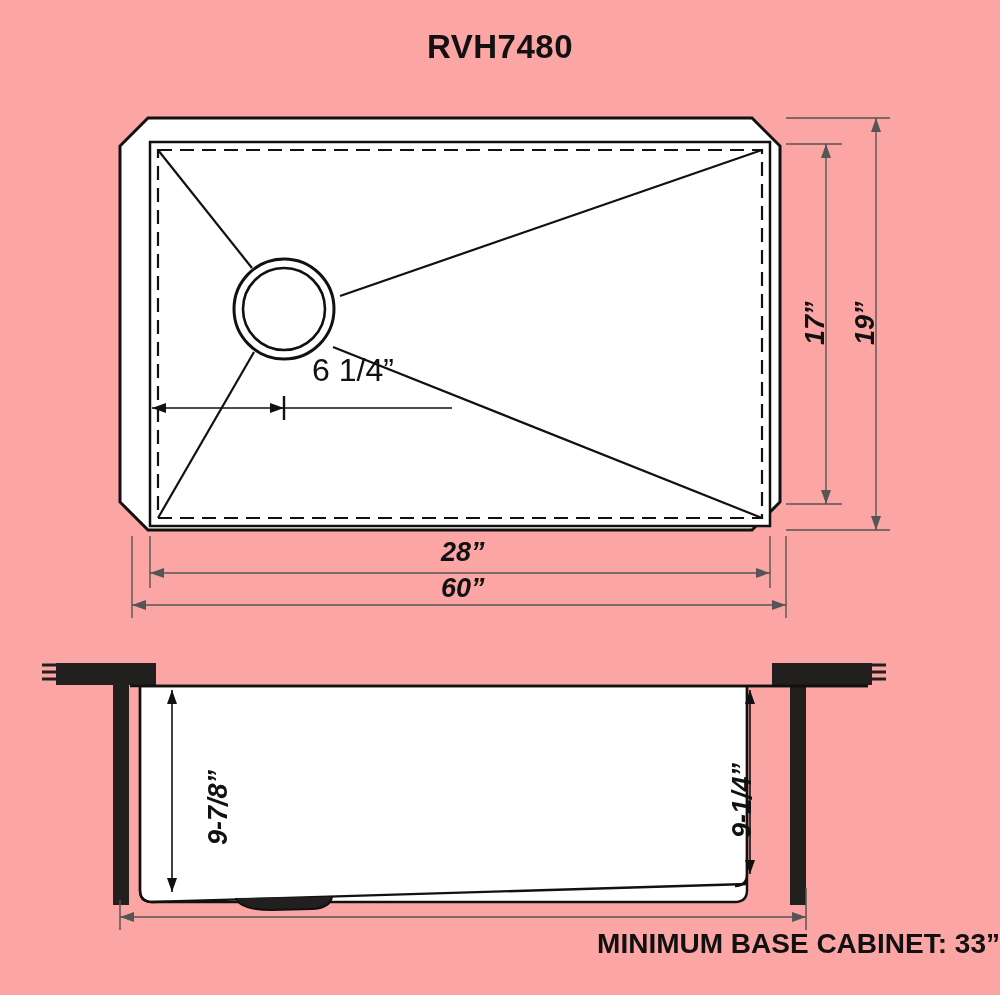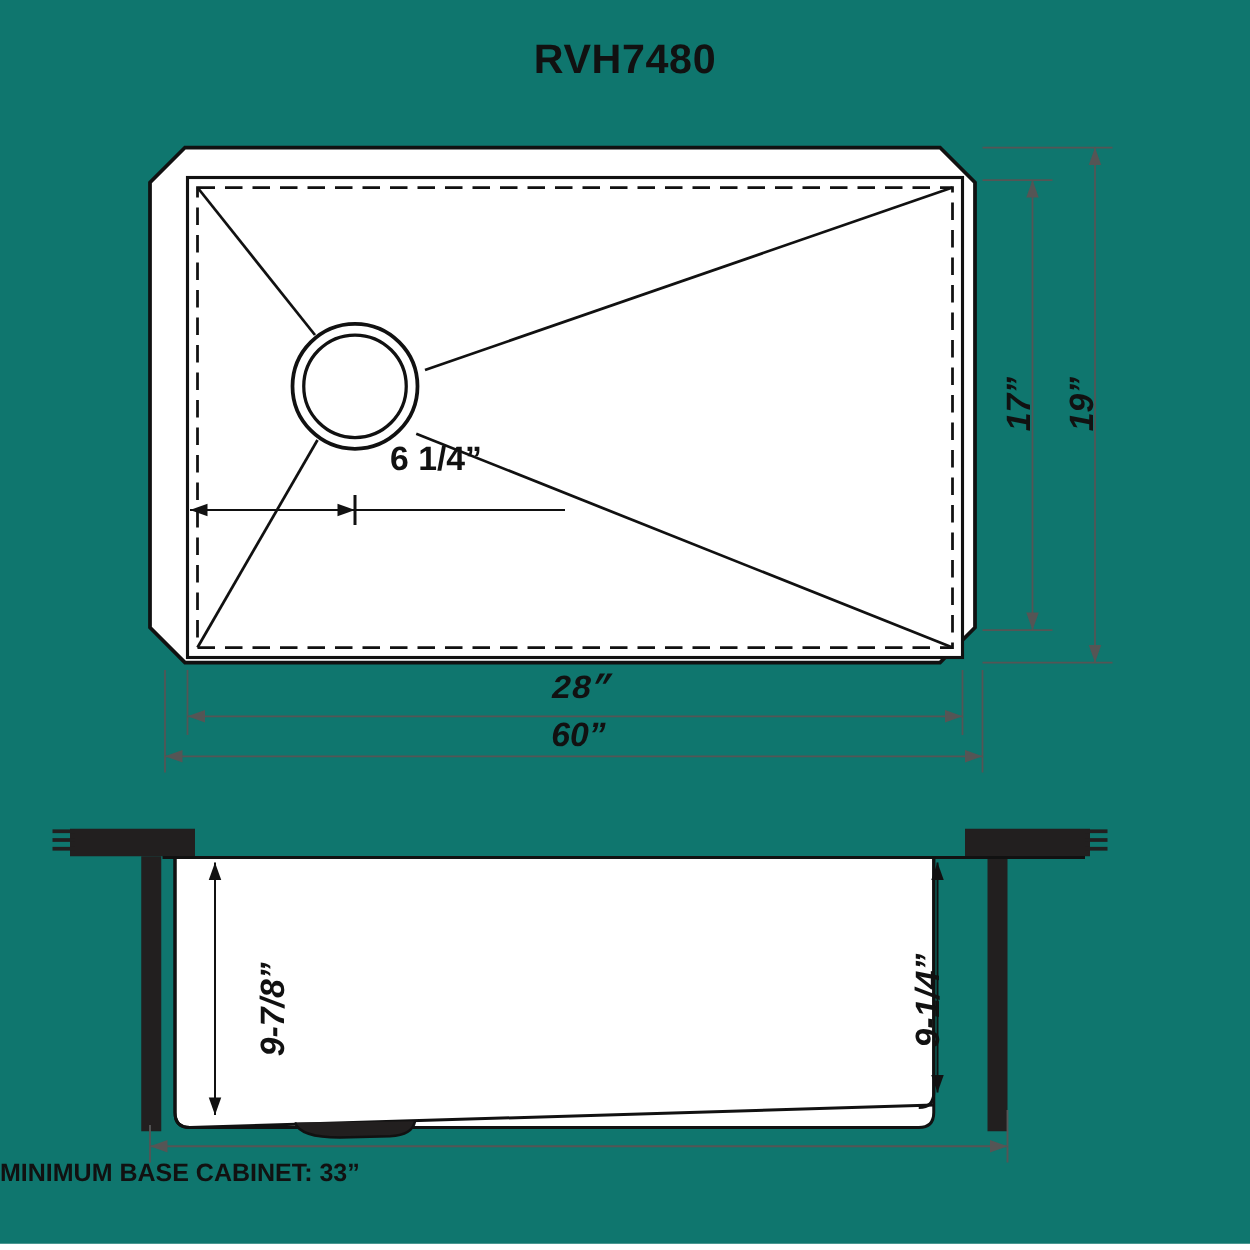--- a/index.html
+++ b/index.html
@@ -12,21 +12,21 @@
     height: 1000px;
     font-family: "Liberation Sans", sans-serif;
     color: #111111;
     overflow: hidden;
     position: relative;
   }
   #sheet {
     position: relative;
     width: 1000px;
     height: 995px;
-    background: #0f766e;
+    background: #fca5a5;
   }
   #title {
     position: absolute;
     left: 0;
     top: 28px;
     width: 1000px;
     text-align: center;
     font-size: 33px;
     font-weight: bold;
     letter-spacing: 0.5px;
@@ -44,34 +44,34 @@
     font-family: "Liberation Sans", sans-serif;
     color: #111111;
     white-space: nowrap;
   }
   .dim-bold {
     font-weight: bold;
     font-size: 27px;
     font-style: italic;
   }
   .dim-thin {
-    font-size: 27px;
-    font-weight: bold;
+    font-size: 32px;
+    font-weight: normal;
   }
   .rot90 {
     transform: rotate(-90deg);
     transform-origin: left top;
   }
   #caption {
     position: absolute;
     left: 0;
     top: 928px;
     width: 1000px;
-    text-align: left;
-    font-size: 20px;
+    text-align: right;
+    font-size: 28px;
     font-weight: bold;
     color: #111111;
   }
 </style>
 </head>
 <body>
 
 <div id="sheet">
 
   <div id="title">RVH7480</div>
@@ -176,21 +176,21 @@
       <path d="M806,917 L792,912 L792,922 Z" fill="#555555" stroke="none"></path>
     </g>
   </svg>
 
   <div class="label dim-thin" style="left:312px; top:352px;">6  1/4”</div>
 
   <div class="label dim-bold rot90" style="left:800px; top:345px;">17”</div>
 
   <div class="label dim-bold rot90" style="left:850px; top:345px;">19”</div>
 
-  <div class="label dim-bold" style="left:441px; top:537px;font-family:Liberation Mono, monospace;">28”</div>
+  <div class="label dim-bold" style="left:441px; top:537px;">28”</div>
 
   <div class="label dim-bold" style="left:441px; top:573px;">60”</div>
 
   <div class="label dim-bold rot90" style="left:203px; top:845px;">9-7/8”</div>
 
   <div class="label dim-bold rot90" style="left:727px; top:838px;">9-1/4”</div>
 
   <div id="caption">MINIMUM BASE CABINET: 33”</div>
 
 </div>

